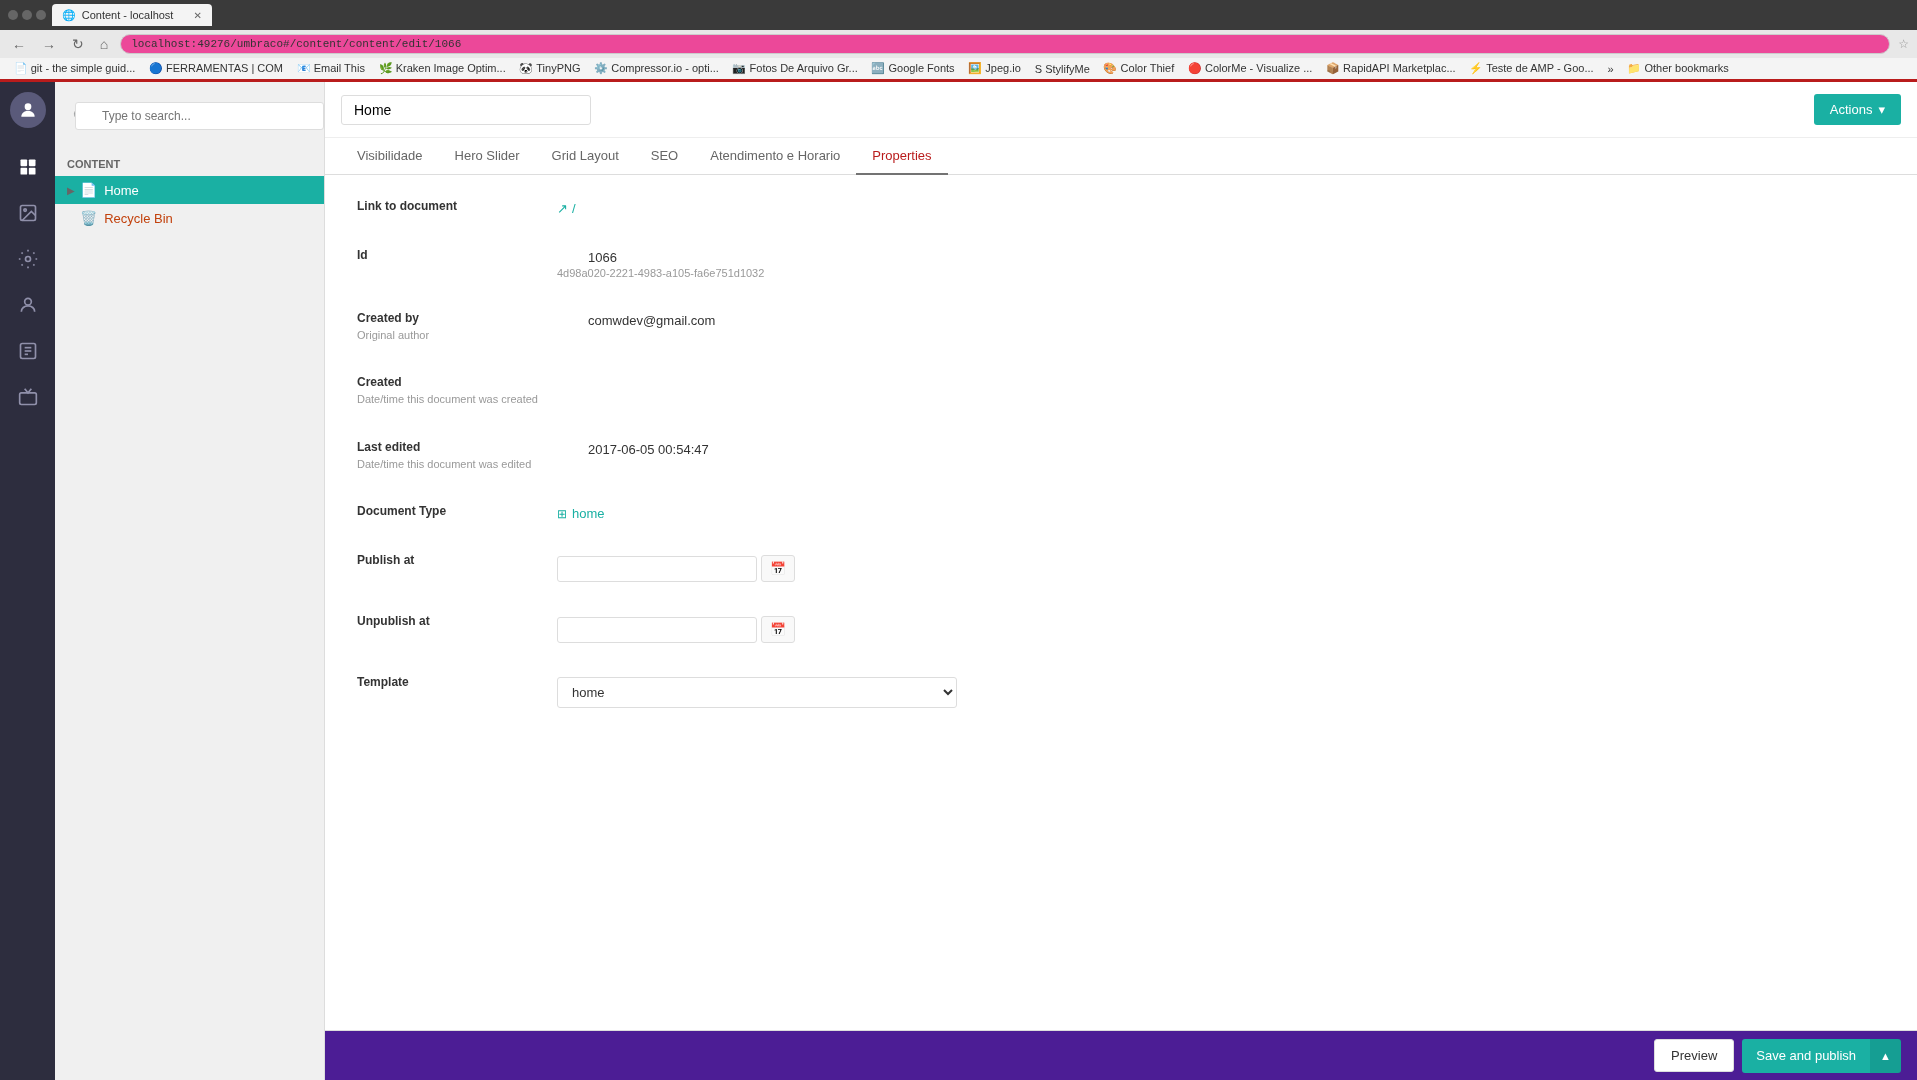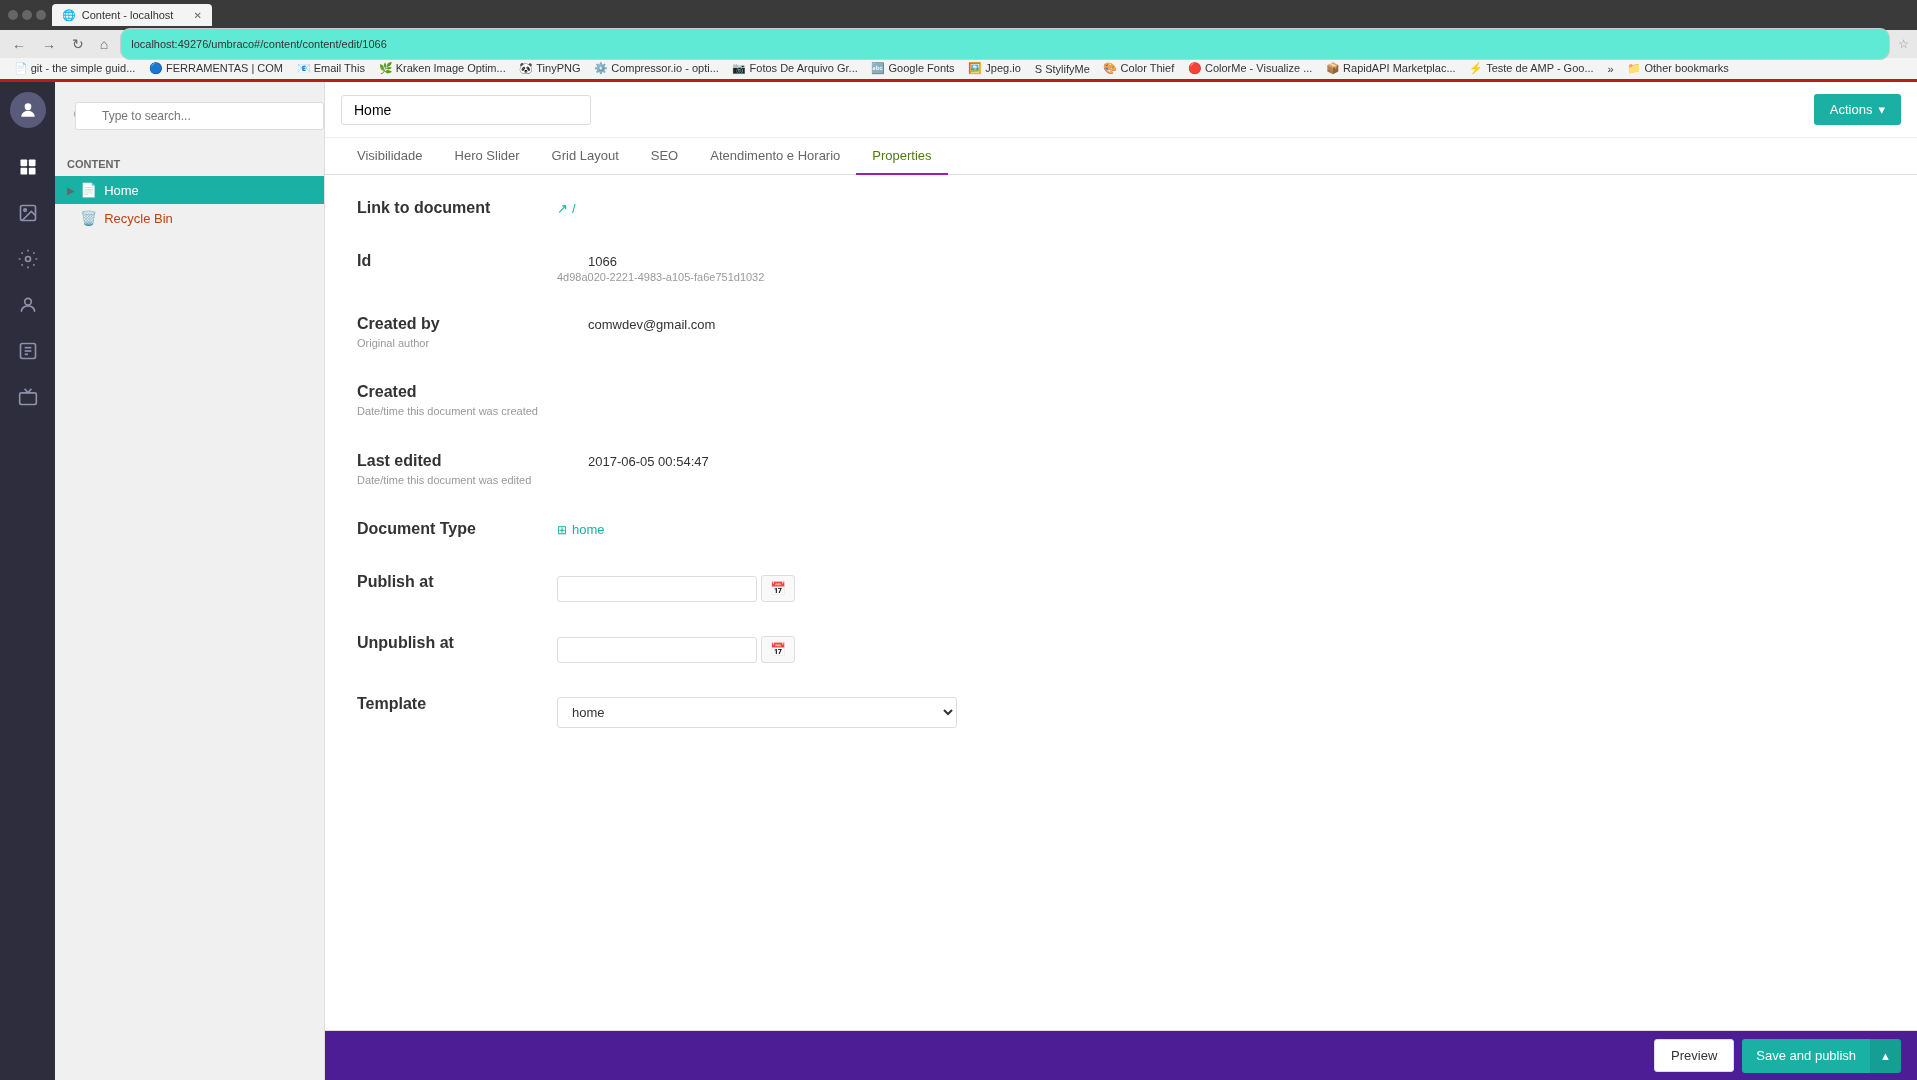--- a/index.html
+++ b/index.html
@@ -39,28 +39,29 @@
       padding: 0 8px;
       gap: 8px;
     }
     .nav-btn {
       color: #666;
       font-size: 14px;
       cursor: pointer;
       padding: 2px 4px;
     }
     .address-input {
-      background: #5eead4;
+      background: #ec4899;
       border: 1px solid #ccc;
       border-radius: 10px;
-      height: 32px;
+      height: 20px;
       padding: 0 10px;
       font-size: 11px;
       flex: 1;
       color: #333;
+      font-family: Liberation Mono, monospace;
     }
     .bookmark-star { color: #999; font-size: 12px; }
 
     
     .bookmarks-bar {
       background: #f4f4f4;
       height: 24px;
       display: flex;
       align-items: center;
       padding: 0 8px;
@@ -221,42 +222,42 @@
     }
     .tab-item {
       padding: 10px 16px;
       cursor: pointer;
       font-size: 13px;
       color: #666;
       border-bottom: 2px solid transparent;
       margin-bottom: -1px;
     }
     .tab-item.active {
-      color: #4d7c0f;
-      border-bottom: 2px solid #a21caf;
+      color: #b91c1c;
+      border-bottom: 2px solid #737373;
       font-weight: 500;
     }
 
     
     .properties-content {
       flex: 1;
       overflow-y: auto;
       padding: 24px 32px;
     }
     .prop-row {
       display: flex;
       margin-bottom: 32px;
       align-items: flex-start;
     }
     .prop-label-col {
       width: 200px;
       flex-shrink: 0;
     }
     .prop-label {
-      font-size: 16px;
+      font-size: 12px;
       font-weight: 600;
       color: #333;
       margin-bottom: 3px;
     }
     .prop-sublabel {
       font-size: 11px;
       color: #999;
       line-height: 1.4;
     }
     .prop-value-col {

